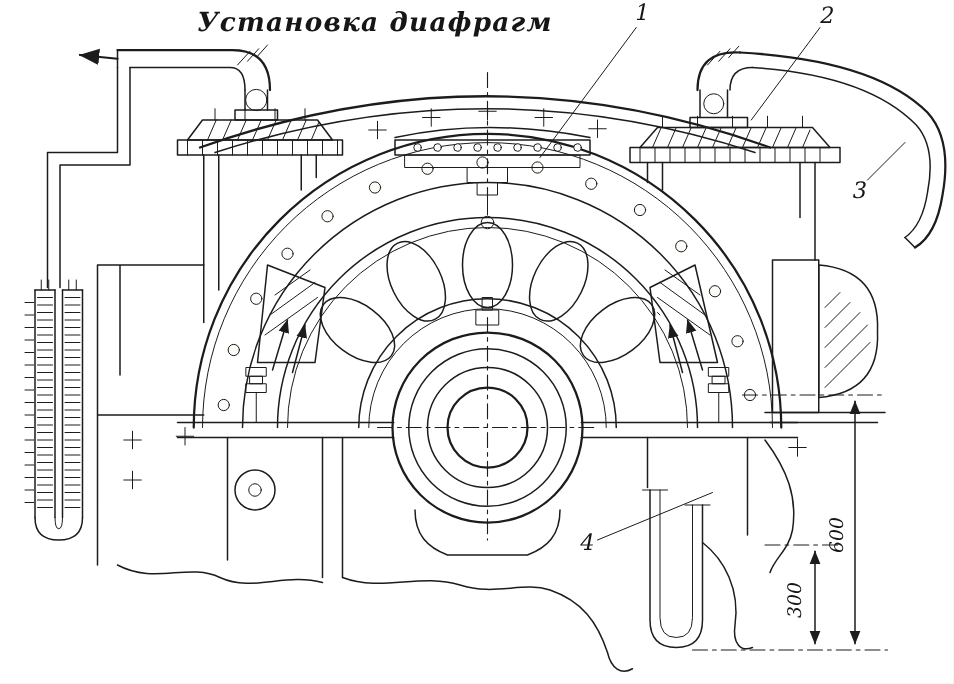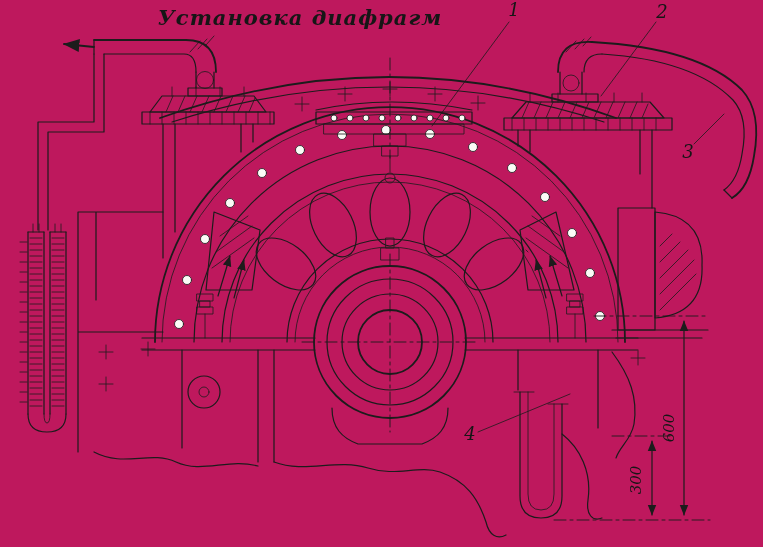--- a/index.html
+++ b/index.html
@@ -1,16 +1,16 @@
 <!DOCTYPE html>
 <html><head>
 <meta charset="utf-8">
 <style>
   html,body{margin:0;padding:0;background:#e8e8e4;}
-  #page{position:relative;width:763px;height:547px;background:#be185d;overflow:hidden;text-decoration:underline;}
+  #page{position:relative;width:763px;height:547px;background:#ffffff;overflow:hidden;text-decoration:underline;}
   svg{display:block;}
   .s{stroke:#1c1c1c;fill:none;stroke-width:1.2;stroke-linecap:round;stroke-linejoin:round;}
   .s2{stroke-width:1.8;}
   .s0{stroke-width:0.8;}
   .dash{stroke-dasharray:12 4 3 4;stroke-width:0.9;}
   .hole{fill:#fbfbf7;}
   text{fill:#161616;}
   .title-text{font:italic 700 21px "DejaVu Serif",serif;letter-spacing:1px;}
   .lbl{font:italic 18px "DejaVu Serif",serif;}
   .dim{font:italic 15px "DejaVu Serif",serif;}

